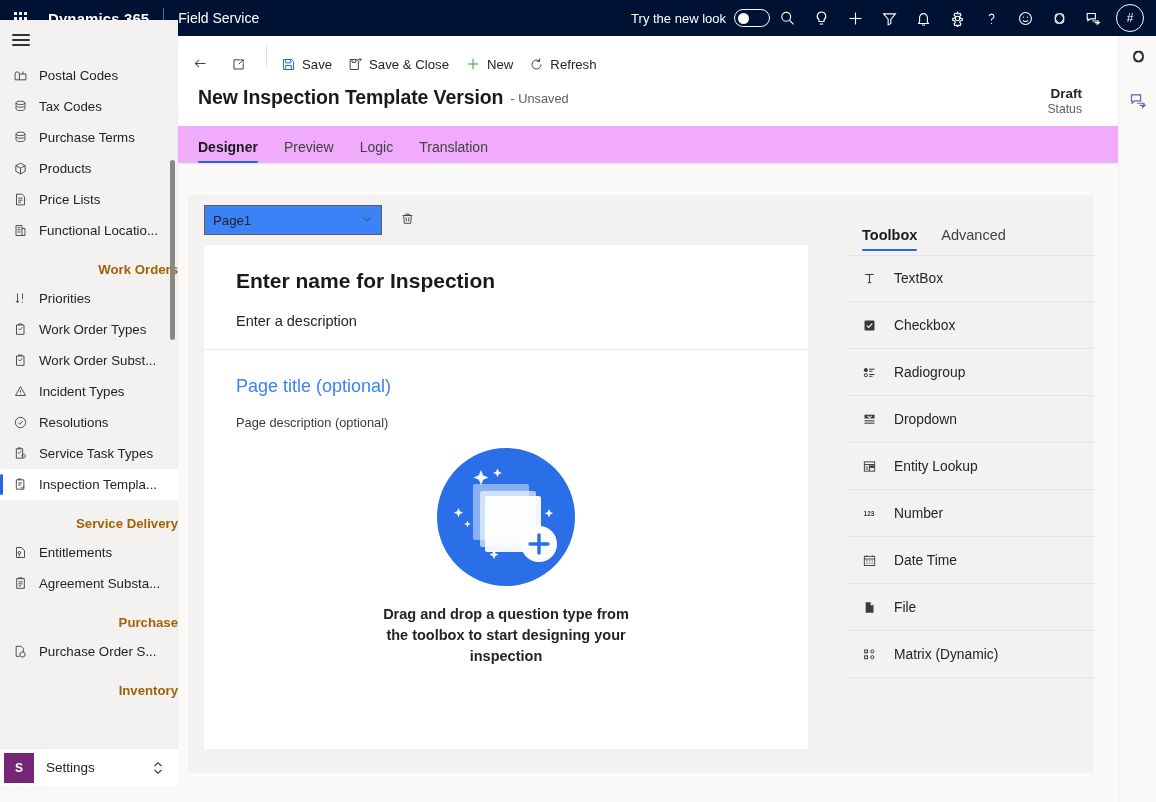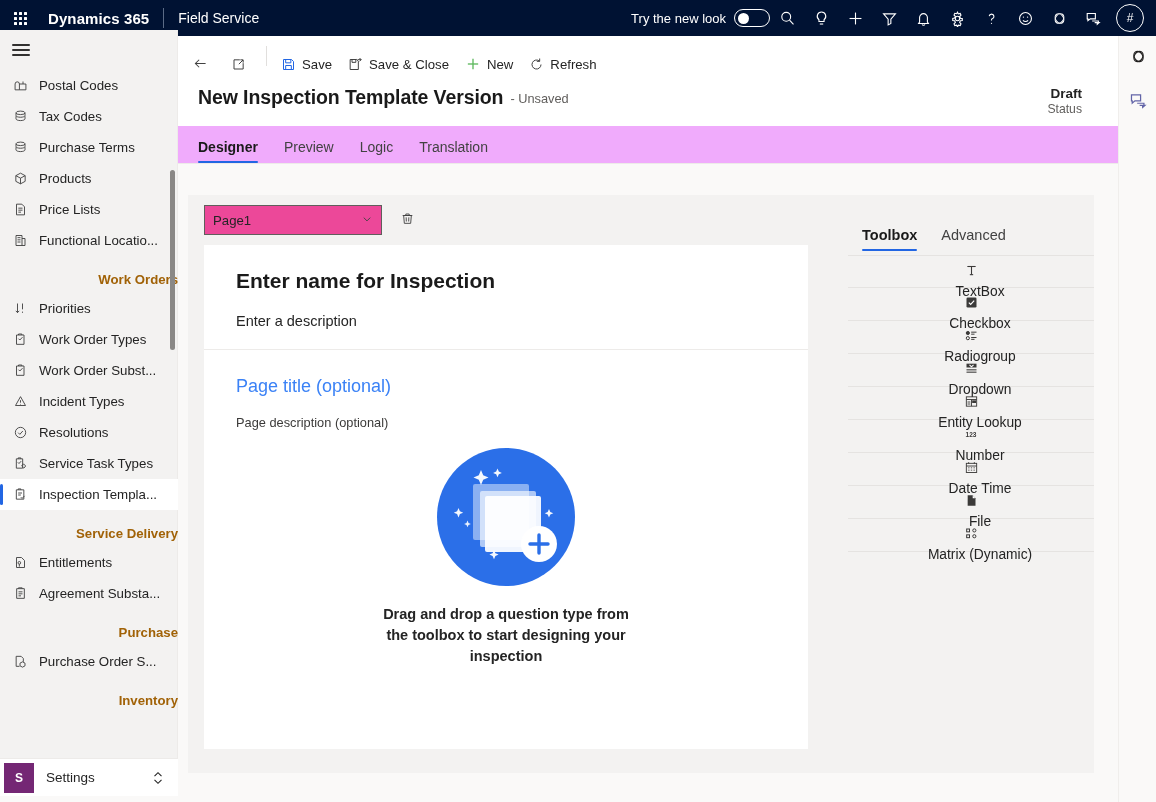--- a/index.html
+++ b/index.html
@@ -58,21 +58,21 @@
   }
   .ticon svg { display:block; }
   .avatar {
     width: 28px; height: 28px; border-radius: 50%;
     border: 1px solid #ffffff; display:flex; align-items:center; justify-content:center;
     font-size: 12px; margin-left: 6px; margin-right: 4px; cursor:pointer;
   }
 
   
   .sidebar {
-    position: absolute; top: 30px; left: 0; width: 178px; height: 766px;
+    position: absolute; top: 20px; left: 0; width: 178px; height: 766px;
     background: #f3f2f1;
     border-right: 1px solid #edebe9;
   }
   .hamburger {
     height: 40px; display: flex; align-items: center; padding-left: 12px; cursor: pointer;
   }
   .hamburger .bars { width: 18px; }
   .hamburger .bars span {
     display: block; height: 1.4px; background: #323130; margin: 3.6px 0; border-radius: 1px;
   }
@@ -164,21 +164,21 @@
 
   
   .workspace {
     position: absolute; top: 159px; left: 10px;
     width: 906px; height: 578px; background: #f3f2f1;
   }
   .designer-toolbar {
     height: 50px; display: flex; align-items: center; padding: 0 16px;
   }
   .page-select {
-    width: 178px; height: 30px; background: #ec4899; border: 1px solid #605e5c;
+    width: 178px; height: 30px; background: #3b82f6; border: 1px solid #605e5c;
     display: flex; align-items: center; padding: 0 8px;
     font-size: 13.2px; color: #242424; cursor: pointer;
   }
   .page-select .chev { margin-left: auto; color: #424242; }
   .trash-btn {
     width: 30px; height: 30px; margin-left: 10px; display:flex;
     align-items:center; justify-content:center; cursor:pointer; color:#424242;
   }
   .ur-group { margin-left: auto; display: flex; align-items: center; }
   .ur-btn {
@@ -219,22 +219,22 @@
     font-size: 14.5px; color: #424242; padding-bottom: 8px; margin-right: 24px;
     cursor: pointer; position: relative;
   }
   .tb-tab.active { color: #1a1a1a; font-weight: bold; }
   .tb-tab.active::after {
     content: ""; position: absolute; left: 0; right: 0; bottom: 0;
     height: 2px; background: #2266e3; border-radius: 2px;
   }
   .tb-list { margin-top: 4px; }
   .tb-item {
-    height: 33px; display: flex; align-items: center; padding-left: 14px;
-    border-bottom: 1px solid #e5e3e1; cursor: grab; flex-direction: column;
+    height: 47px; display: flex; align-items: center; padding-left: 14px;
+    border-bottom: 1px solid #e5e3e1; cursor: grab;
   }
   .tb-item:first-child { border-top: 1px solid #e5e3e1; }
   .tb-item .tb-icon {
     width: 28px; flex: 0 0 28px; display:flex; align-items:center; color:#3b3a39;
   }
   .tb-item .tb-label { font-size: 13.8px; color: #242424; margin-left: 4px; }
 
   
   .rail {
     position: absolute; top: 36px; left: 1118px; width: 38px; height: 766px;

